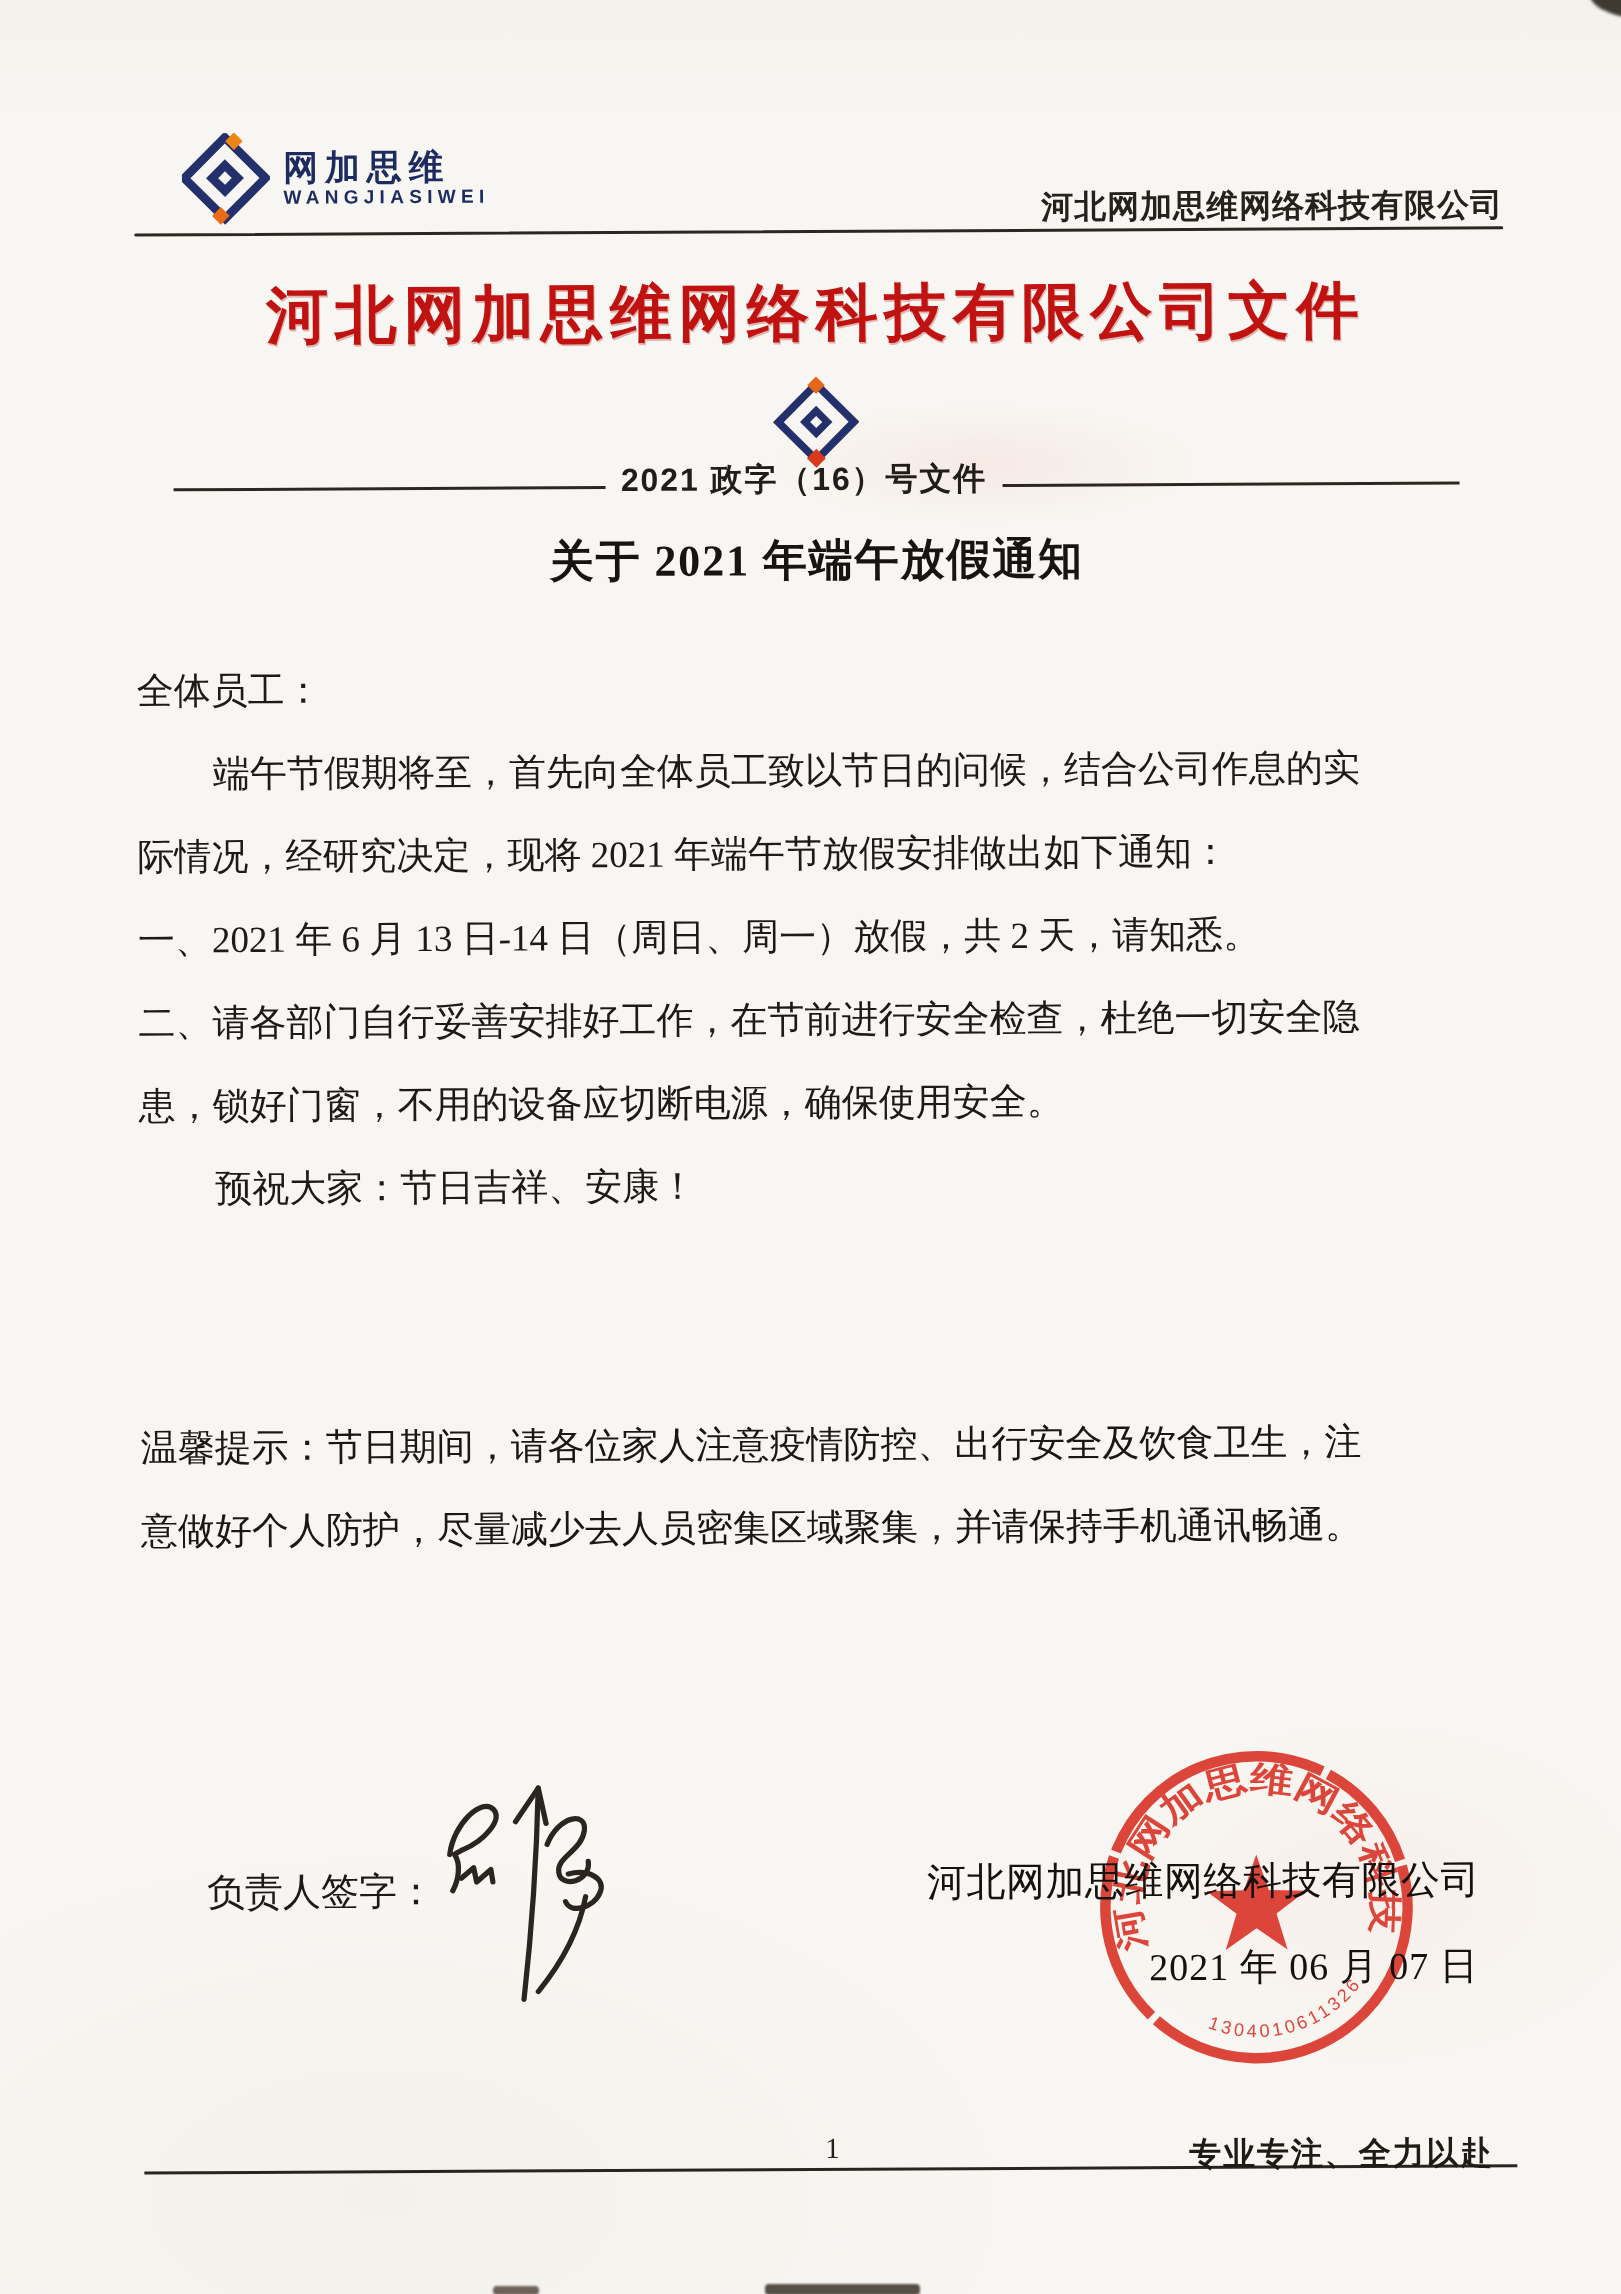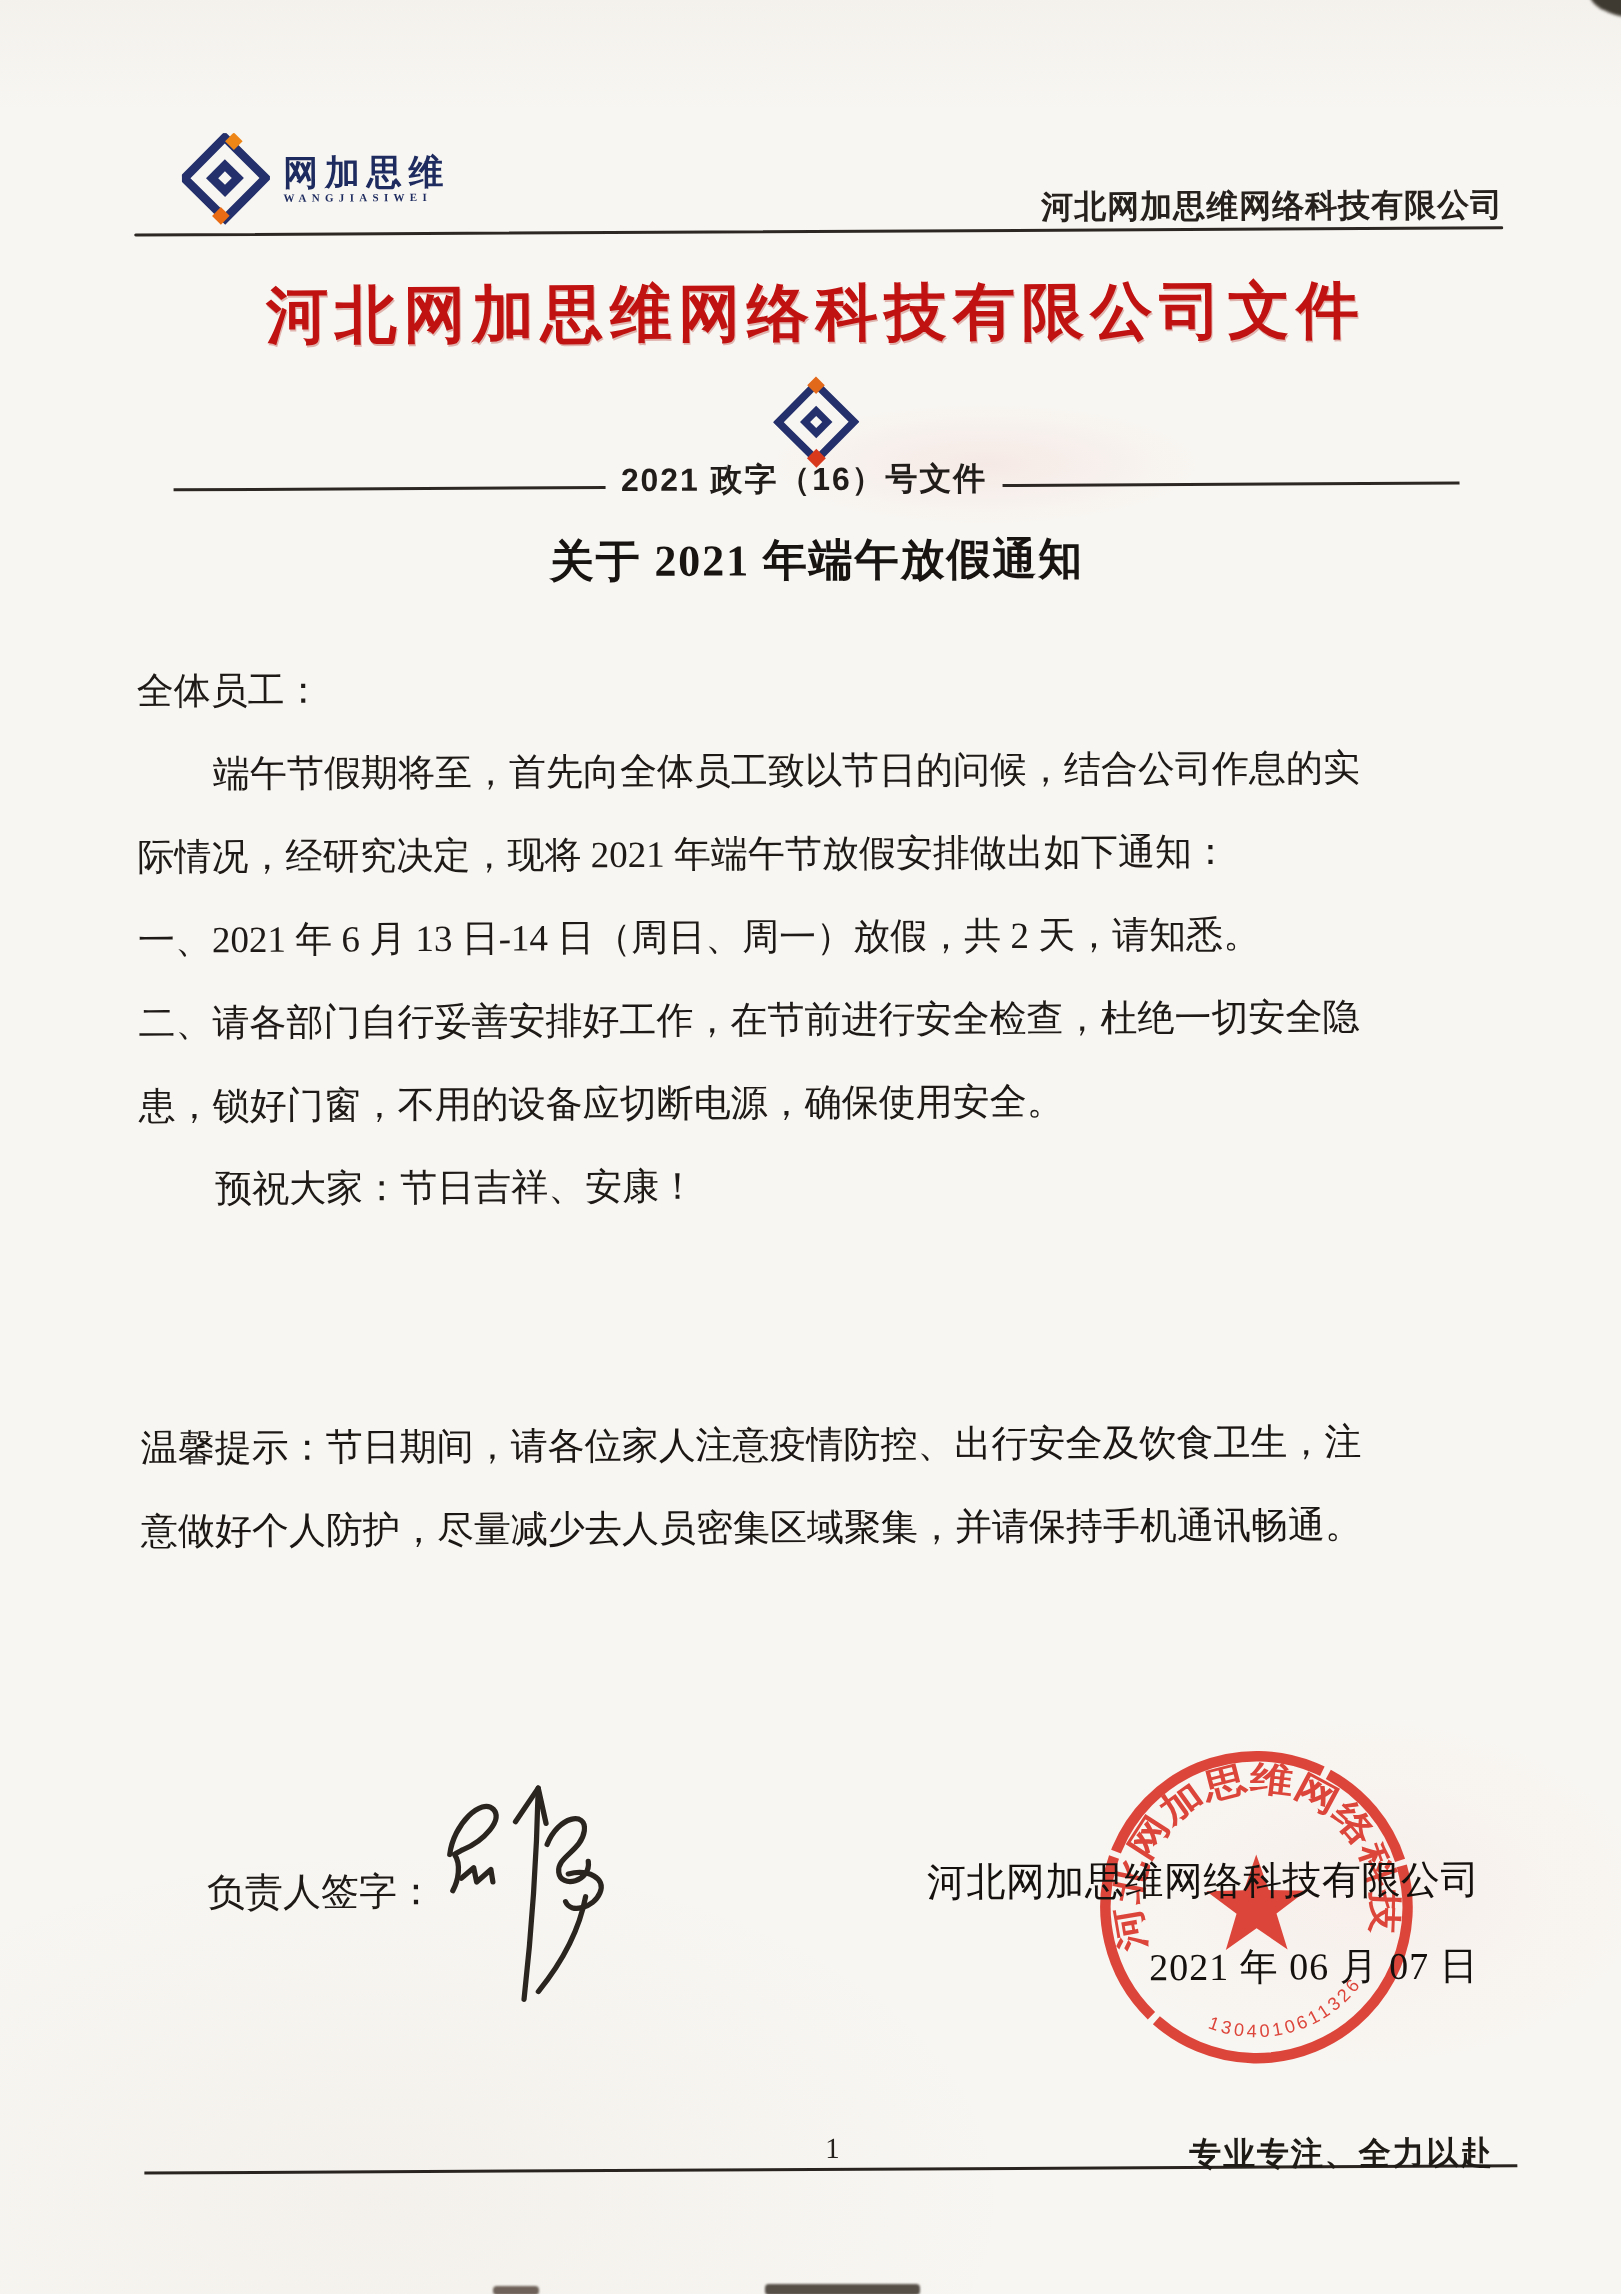--- a/index.html
+++ b/index.html
@@ -15,22 +15,22 @@
     padding-left: 19px;
   }
   .content{position:absolute;inset:0;transform:rotate(-0.3deg);transform-origin:811px 1147px;}
   .abs{position:absolute;}
   .nowrap{white-space:nowrap;}
 
   
   .logo-wrap{left:187px;top:130px;display:flex;align-items:center;gap:13.4px;}
   .logo-text-cn{font-family:"Liberation Sans","DejaVu Sans",sans-serif;font-weight:bold;
     font-size:35px;letter-spacing:6.7px;color:#1d2b5f;line-height:1;}
-  .logo-text-en{font-family:Liberation Serif, serif;font-weight:bold;
-    font-size:11px;letter-spacing:5.3px;color:#1d2b5f;margin-top:2px;}
+  .logo-text-en{font-family:Liberation Sans, sans-serif;font-weight:bold;
+    font-size:19px;letter-spacing:5.3px;color:#1d2b5f;margin-top:2px;}
   .header-company{right:132px;top:187px;font-size:32px;font-weight:bold;letter-spacing:1px;color:#26211d;}
   .header-rule{left:139px;right:132px;top:230px;height:2.9px;background:#2c2723;border-radius:1.9px;}
 
   
   .red-title{left:0;right:0;top:271px;text-align:center;font-weight:bold;font-size:62px;
     letter-spacing:6.7px;color:#c01311;text-shadow:1px 1.9px 0 rgba(165,25,20,.30);}
   .emblem{left:50%;top:376px;transform:translateX(-50%);}
   .docnum-row{left:0;right:0;top:458px;display:flex;justify-content:center;align-items:center;gap:15.3px;}
   .docnum-rule{height:2.9px;background:#2c2723;margin-top:13.4px;}
   .docnum-rule.l{width:432px;} .docnum-rule.r{width:457px;}

